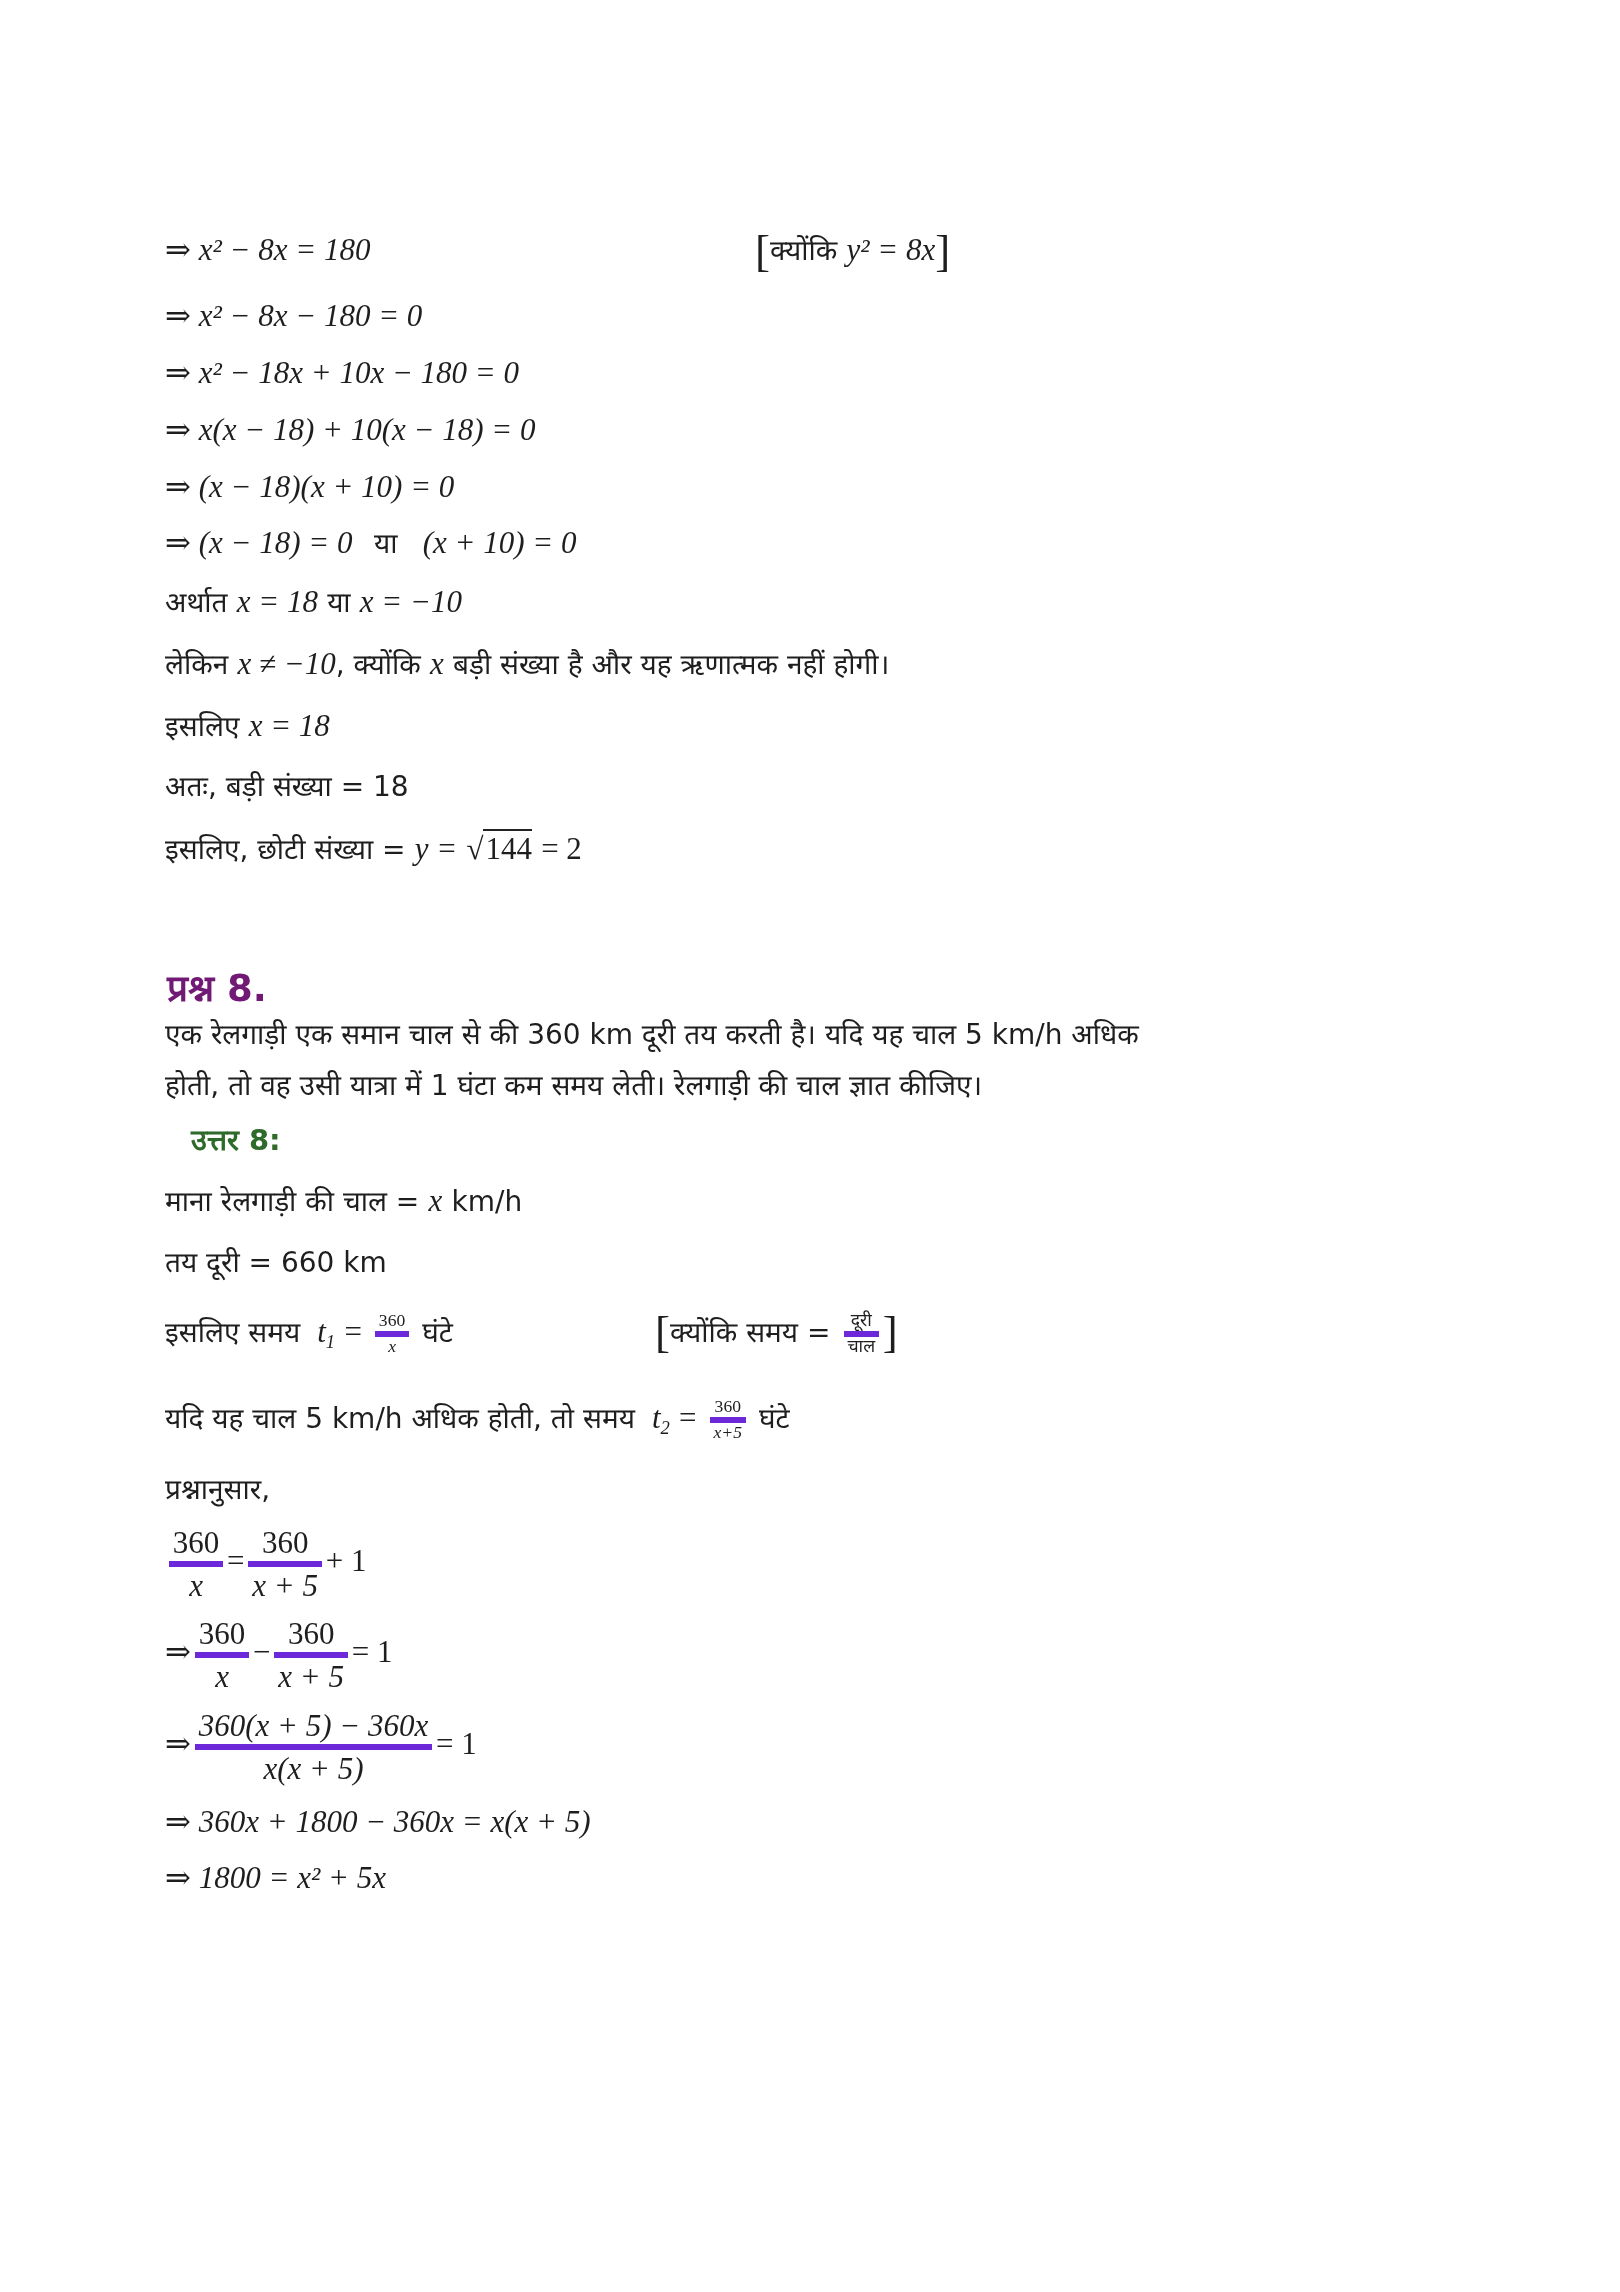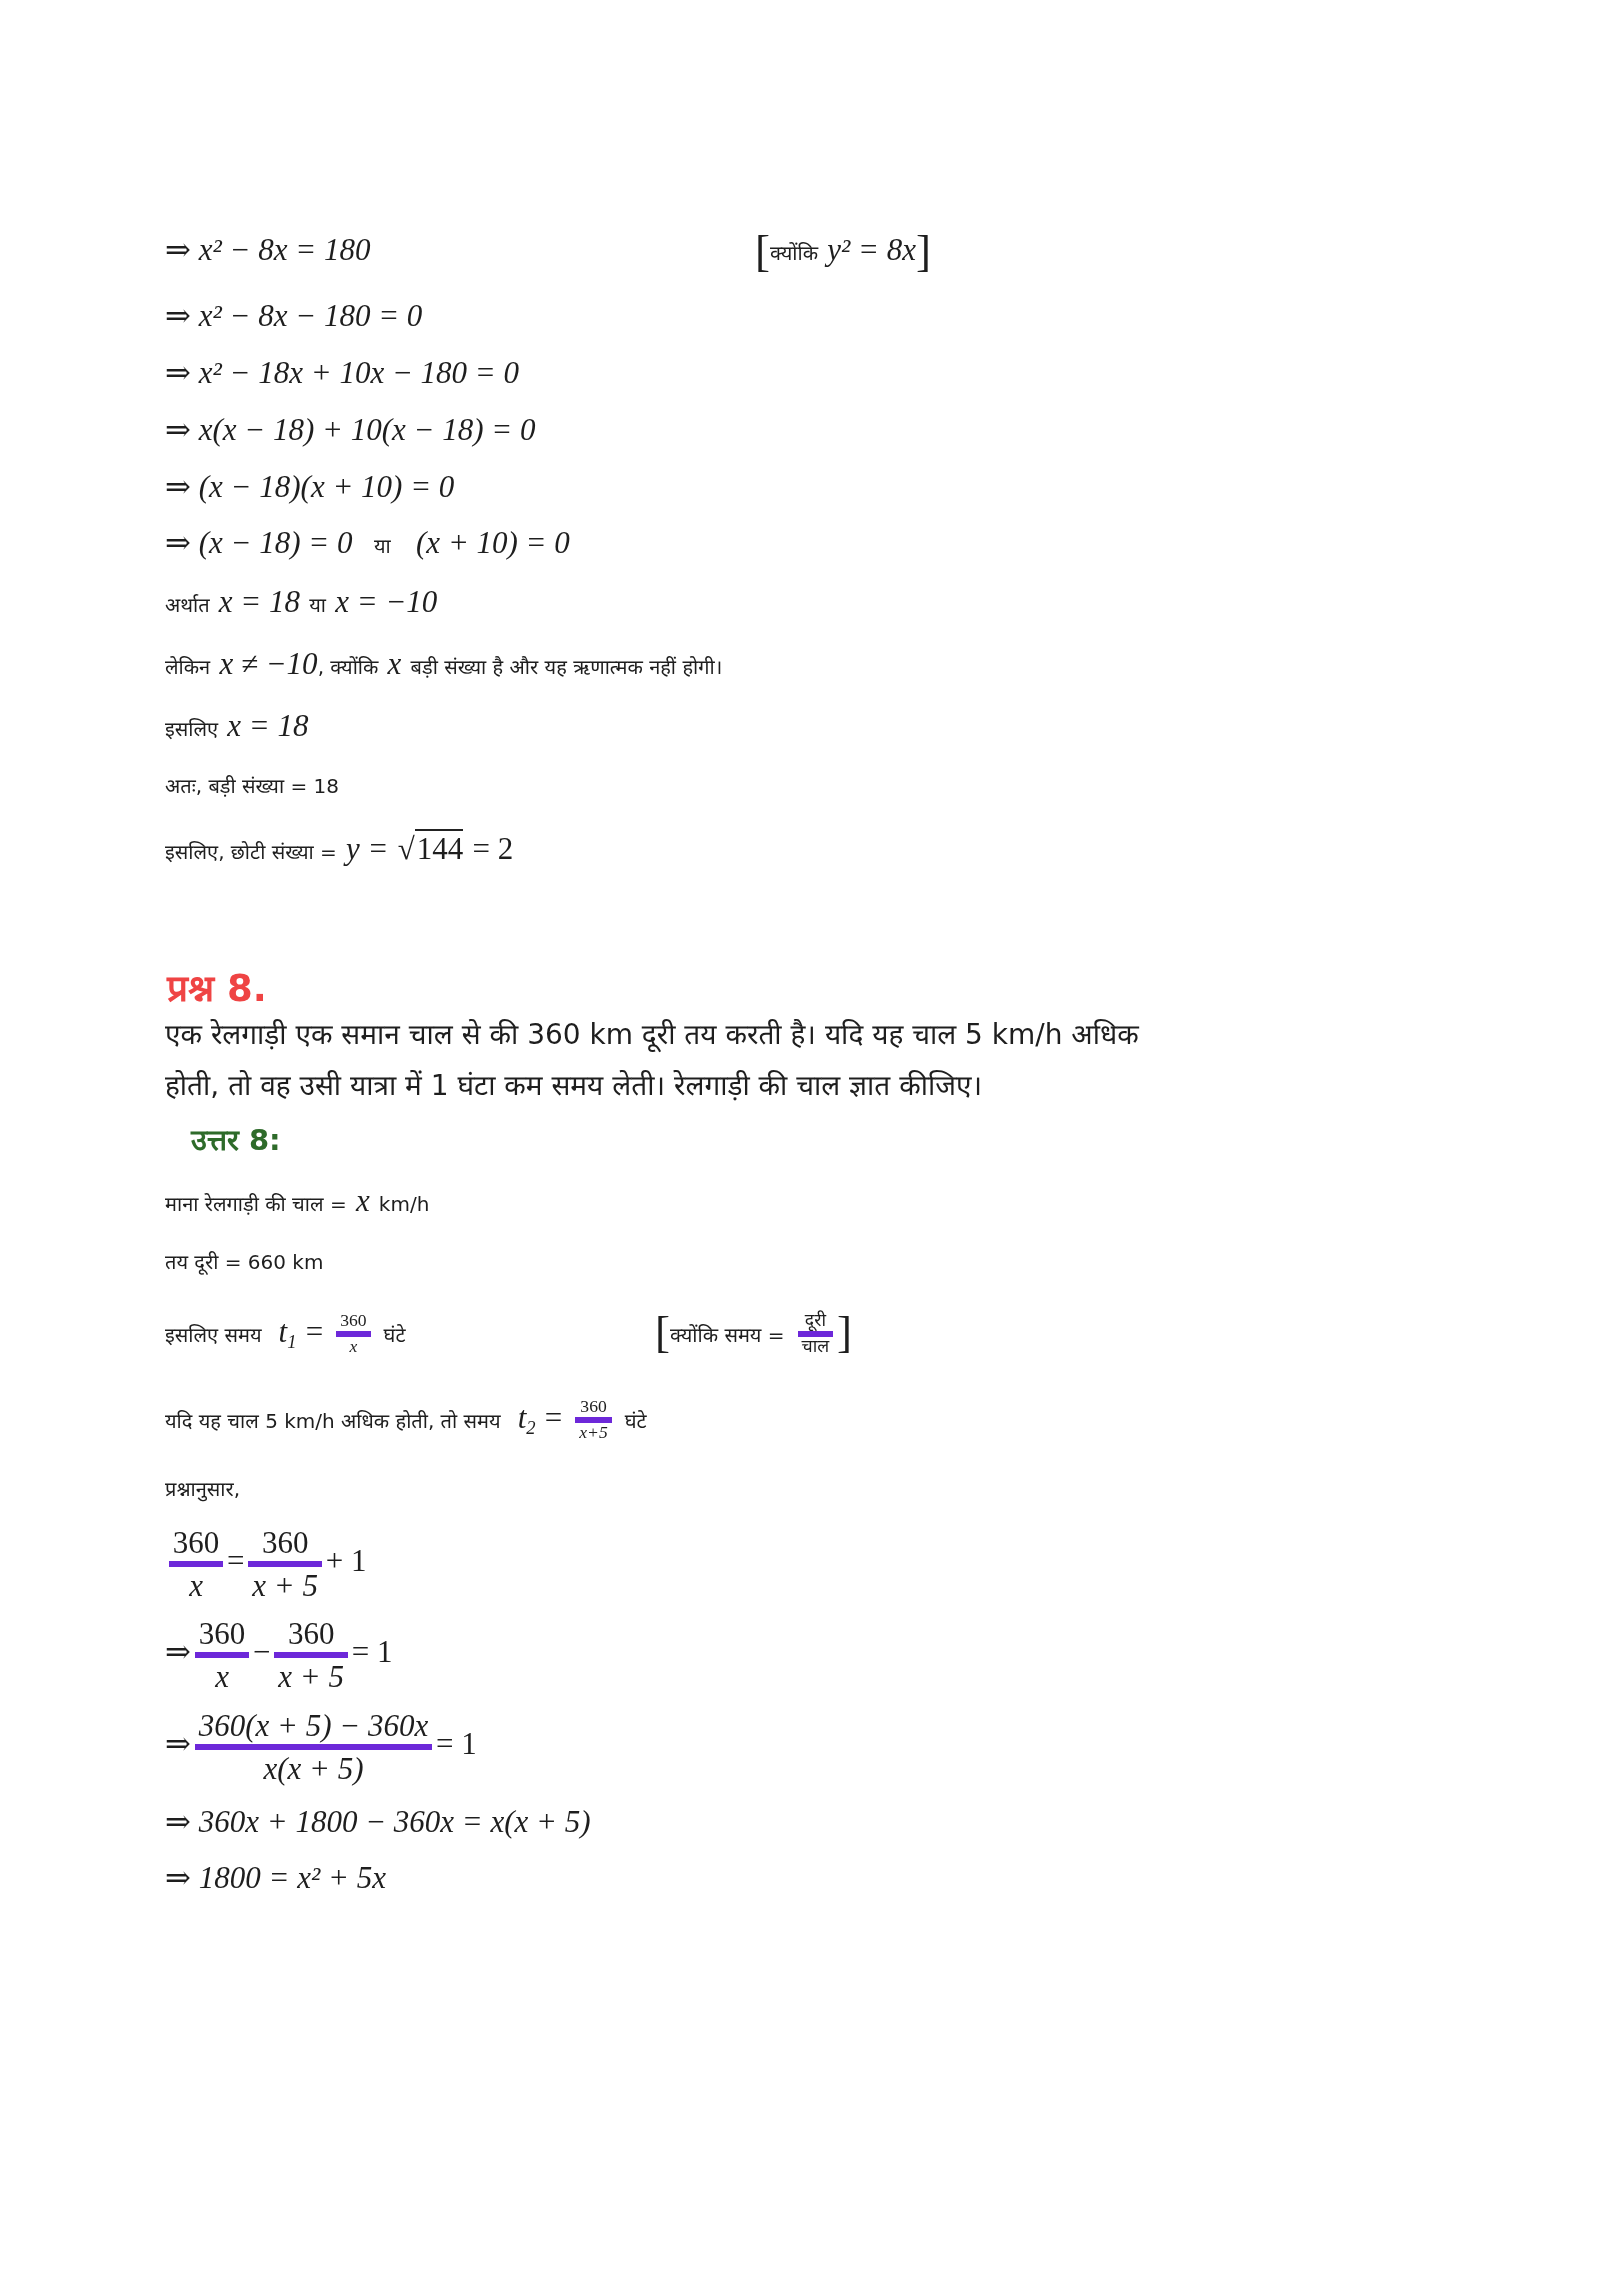--- a/index.html
+++ b/index.html
@@ -7,27 +7,27 @@
       width: 1620px; height: 2293px; position: relative; overflow: hidden;
       font-family: "DejaVu Sans", "Liberation Sans", sans-serif;
       color: #1e1e1e;
     }
     .page { position: absolute; left: 0; top: 0; width: 1528px; height: 2293px; }
     .line {
       position: absolute; left: 165px; white-space: nowrap;
       font-size: 29px; line-height: 39px;
     }
     .math { font-family: "Liberation Serif", "DejaVu Serif", serif; font-size: 31px; }
-    .hi { font-family: "DejaVu Sans", sans-serif; font-size: 20px; }
+    .hi { font-family: "DejaVu Sans", sans-serif; font-size: 28px; }
     sub { font-size: 0.6em; vertical-align: -0.3em; line-height: 0; }
     .note { position: absolute; white-space: nowrap; font-size: 29px; line-height: 39px; }
     .bracket { font-family: "Liberation Serif", serif; font-size: 45px; line-height: 39px; vertical-align: -5.9px; font-weight: 300; }
     .q-title {
       position: absolute; left: 167px; top: 961px; font-size: 37px; font-weight: bold;
-      font-family: "DejaVu Sans", sans-serif; color: #ef4444; text-align: right;
+      font-family: "DejaVu Sans", sans-serif; color: #701a75; text-align: right;
     }
     .q-text { position: absolute; left: 165px; font-size: 28px; line-height: 49px; white-space: nowrap; }
     .ans-label {
       position: absolute; left: 191px; top: 1119px; font-size: 29px; font-weight: bold;
       color: #2e6b2a; font-family: "DejaVu Sans", sans-serif;
     }
     .frac {
       display: inline-block; vertical-align: middle; text-align: center; margin: 0 3.9px;
     }
     .frac .num, .frac .den { display: block; padding: 0 3.9px; }

